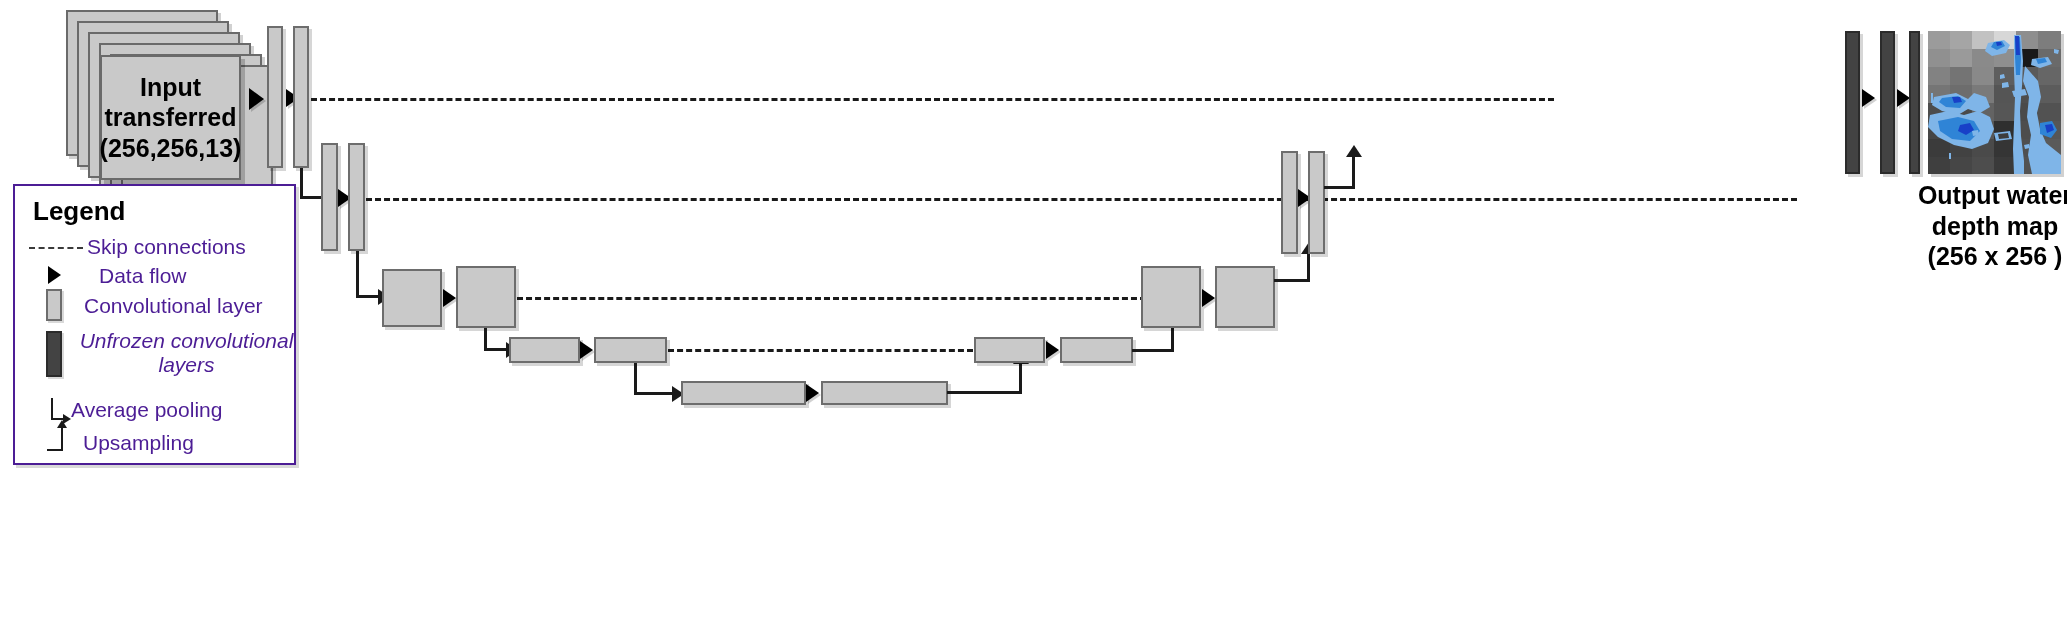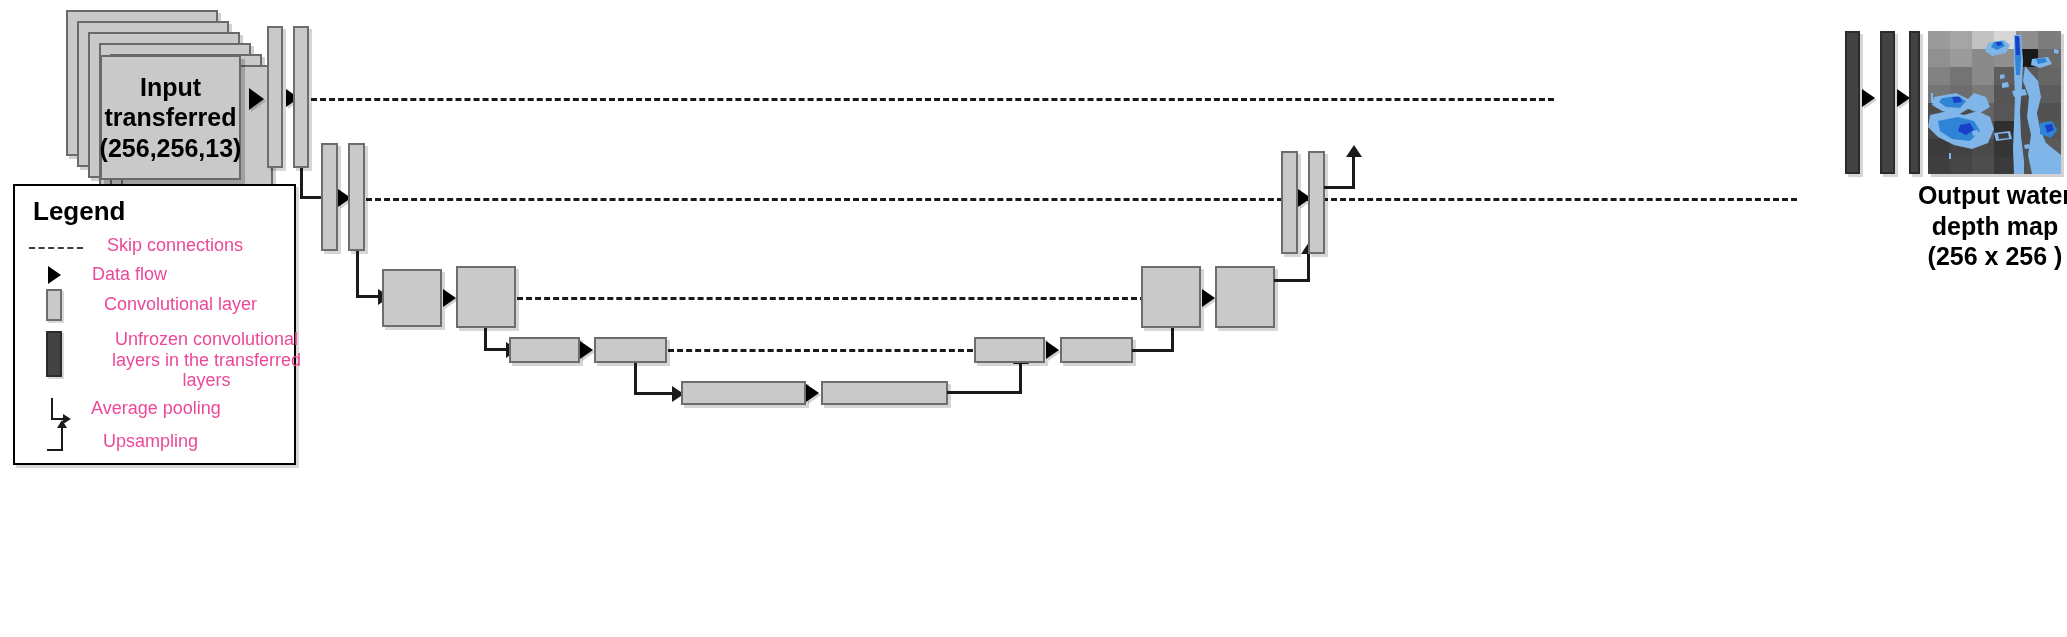--- a/index.html
+++ b/index.html
@@ -76,31 +76,31 @@
     position:absolute;width:0;height:0;
     border-left:8px solid transparent;
     border-right:8px solid transparent;
     border-bottom:12px solid #1a1a1a;
   }
 
   
   #legend{
     position:absolute;
     background:#fff;
-    border:2px solid #000000;
+    border:2px solid #4c1d95;
     box-sizing:border-box;
     box-shadow:3px 3px 0 rgba(0,0,0,.15);
   }
   #legend .title{
     position:absolute;left:18px;top:10px;
     font-weight:bold;font-size:26px;color:#000;
   }
   .lgtext{
     position:absolute;
-    font-size:18px;color:#ec4899;line-height:1.15;margin-left:20px;
+    font-size:21px;color:#4c1d95;line-height:1.15;
   }
   .lgdash{
     position:absolute;
     height:0;border-top:2px dashed #3a3a3a;width:54px;
   }
   .lgswatch{
     position:absolute;
     background:#c9c9c9;border:2px solid #6d6d6d;box-sizing:border-box;
     box-shadow:2px 2px 0 rgba(0,0,0,.15);
   }
@@ -328,29 +328,28 @@
     <div>(256 x 256 )</div>
   </div>
 
   <div id="legend" style="left:13px;top:184px;width:283px;height:281px;">
     <div class="title">Legend</div>
 
     <div class="lgdash" style="left:14px;top:61px;"></div>
     <div class="lgtext" style="left:72px;top:49px;">Skip connections</div>
 
     <div class="tri" style="left:33px;top:80px;border-top-width:9px;border-bottom-width:9px;border-left-width:13px;filter:none;"></div>
-    <div class="lgtext" style="left:57px;top:78px;">Data flow</div>
+    <div class="lgtext" style="left:84px;top:78px;">Data flow</div>
 
     <div class="lgswatch" style="left:31px;top:103px;width:16px;height:32px;"></div>
     <div class="lgtext" style="left:69px;top:108px;">Convolutional layer</div>
 
     <div class="lgswatch dark" style="left:31px;top:145px;width:16px;height:46px;"></div>
-    <div class="lgtext" style="left:64px;top:143px;width:215px;text-align:center;">
+    <div class="lgtext" style="left:64px;top:143px;width:215px;text-align:center;font-style:italic;">
       <div>Unfrozen convolutional</div>
-      <div>layers in the transferred</div>
       <div>layers</div>
     </div>
 
     <div>
       <div class="ln lnv" style="left:36px;top:212px;height:22px;width:2px;"></div>
       <div class="ln lnh" style="left:36px;top:232px;width:14px;height:2px;"></div>
       <div class="arrowR" style="left:48px;top:228px;border-top-width:5px;border-bottom-width:5px;border-left-width:8px;"></div>
     </div>
     <div class="lgtext" style="left:56px;top:212px;">Average pooling</div>
 

